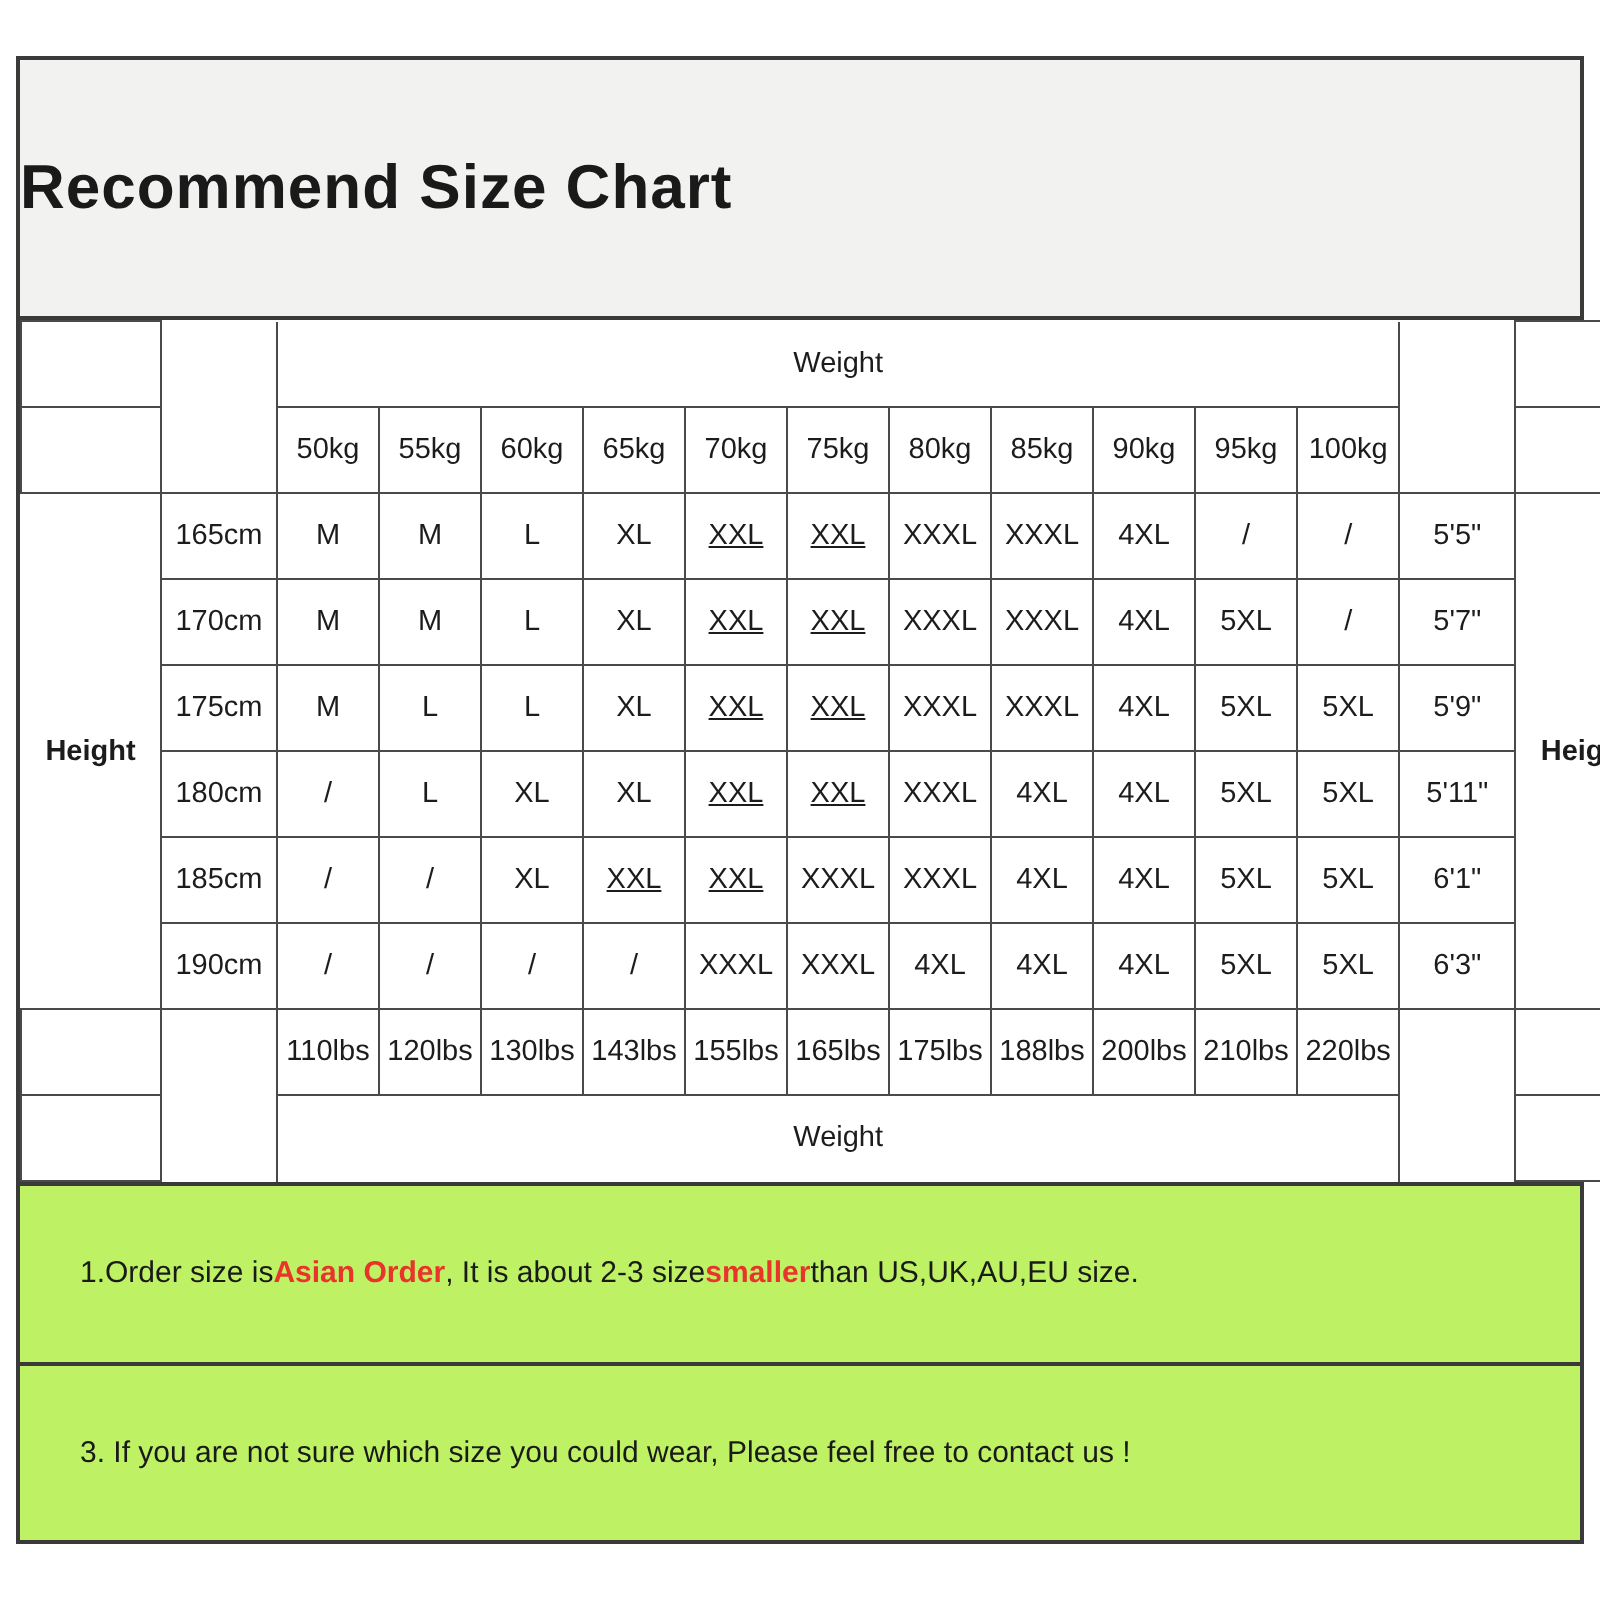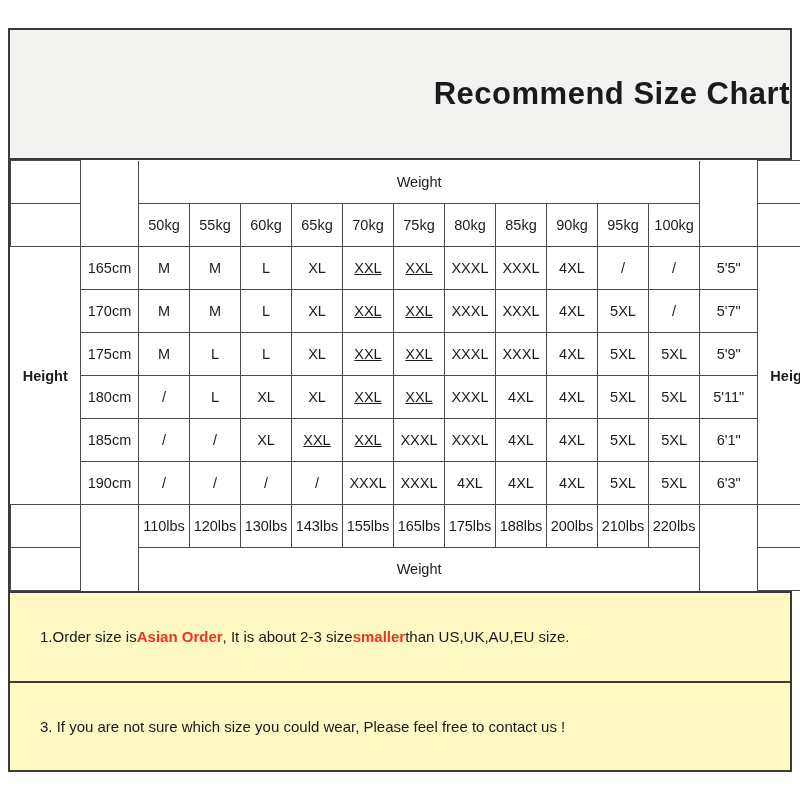--- a/index.html
+++ b/index.html
@@ -27,21 +27,21 @@
     display: flex;
     flex-direction: column;
   }
 
   
   .title-band {
     height: 128px;
     min-height: 128px;
     display: flex;
     align-items: center;
-    justify-content: flex-end;
+    justify-content: flex-start;
     background: #f2f2f0;
     border-bottom: 2px solid #3a3a3a;
   }
   .title-text {
     font-size: 31px;
     font-weight: bold;
     letter-spacing: 0.5px;
     color: #1a1a1a;
   }
 
@@ -103,21 +103,21 @@
   .sz-XXXL { background: #8ed455; margin-top: 36px; }
   .sz-4XL  { background: #c3f0f3; }
   .sz-5XL  { background: #f7b207; color: #8a3b0b; }
   .sz-NA   { background: #d7e8a0; }
 
   
   .notes {
     flex: 1;
     display: flex;
     flex-direction: column;
-    background: #fef9c3;
+    background: #bef264;
   }
   .note-row {
     flex: 1;
     display: flex;
     align-items: center;
     border-bottom: 2px solid #3a3a3a;
     padding-left: 30px;
     font-size: 15px;
     color: #1a1a1a;
   }

